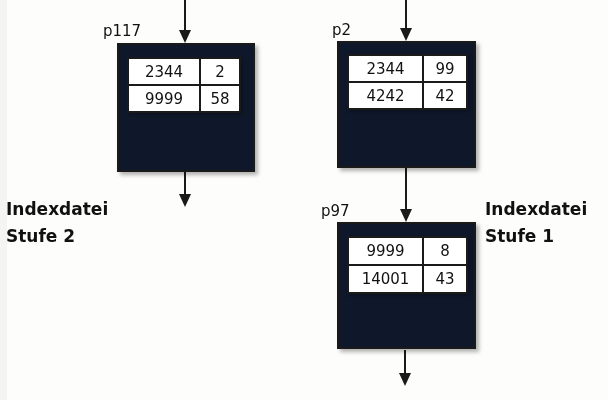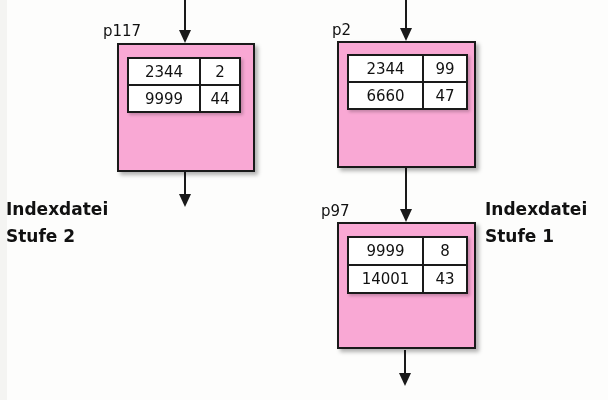--- a/index.html
+++ b/index.html
@@ -17,21 +17,21 @@
   }
   .edge-strip {
     position: absolute;
     left: 0; top: 0;
     width: 7px; height: 400px;
     background: #f4f4f2;
   }
   .node {
     position: absolute;
     box-sizing: border-box;
-    background: #f9a8d4;
+    background: #0f172a;
     border: 2px solid #1a1a1a;
     box-shadow: 3px 3px 4px rgba(0,0,0,0.30);
   }
   .node-label {
     position: absolute;
     font-size: 15px;
     line-height: 18px;
     color: #111111;
     white-space: nowrap;
   }
@@ -110,37 +110,37 @@
   <div class="node-label" style="left:103px; top:22px;">p117</div>
   <div class="node" style="left:117px; top:43px; width:138px; height:129px;">
     <table class="kv" style="left:8px; top:12px;">
       <tbody>
         <tr>
           <td class="key">2344</td>
           <td class="ptr">2</td>
         </tr>
         <tr>
           <td class="key">9999</td>
-          <td class="ptr">44</td>
+          <td class="ptr">58</td>
         </tr>
       </tbody>
     </table>
   </div>
 
   <div class="node-label" style="left:332px; top:21px;">p2</div>
   <div class="node" style="left:337px; top:41px; width:139px; height:127px;">
     <table class="kv wide" style="left:8px; top:11px;">
       <tbody>
         <tr>
           <td class="key">2344</td>
           <td class="ptr">99</td>
         </tr>
         <tr>
-          <td class="key">6660</td>
-          <td class="ptr">47</td>
+          <td class="key">4242</td>
+          <td class="ptr">42</td>
         </tr>
       </tbody>
     </table>
   </div>
 
   <div class="node-label" style="left:321px; top:202px;">p97</div>
   <div class="node" style="left:337px; top:222px; width:139px; height:127px;">
     <table class="kv wide tall" style="left:8px; top:12px;">
       <tbody>
         <tr>

